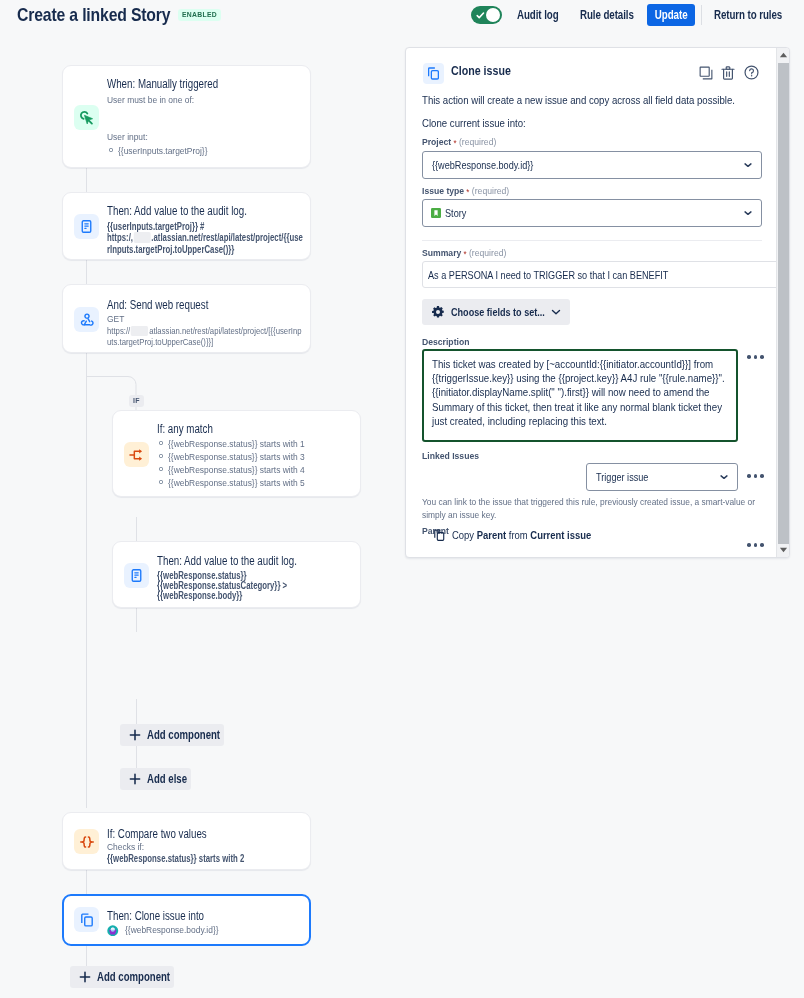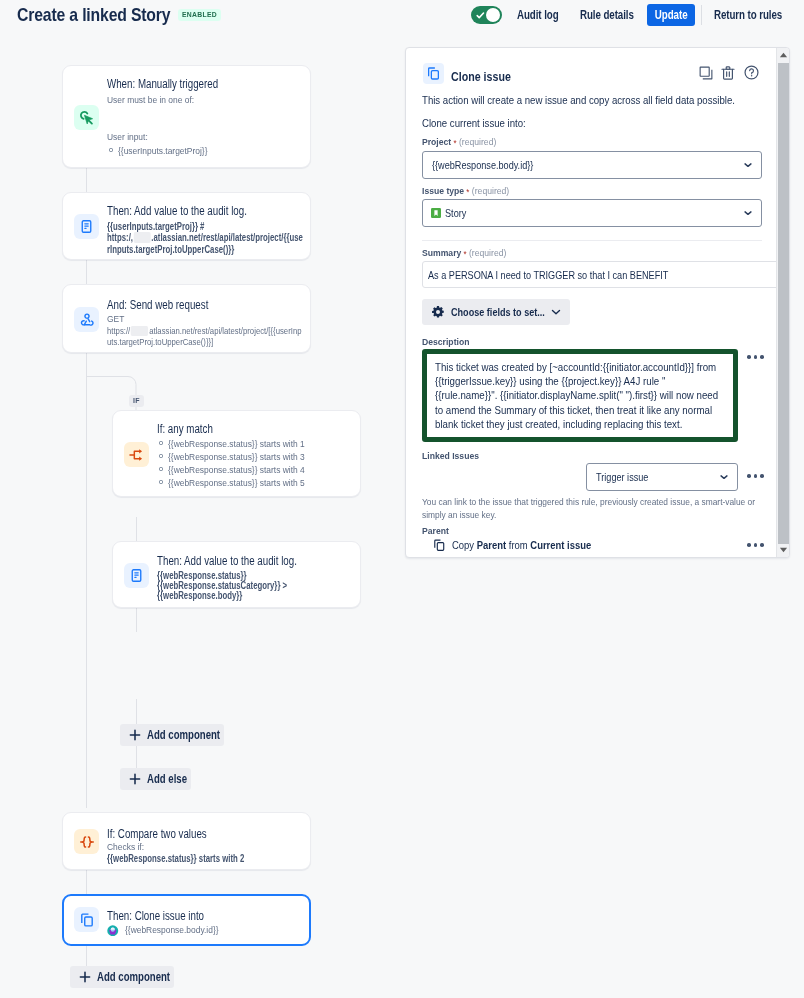--- a/index.html
+++ b/index.html
@@ -106,42 +106,42 @@
   .redact { position:absolute; border-radius:2px; }
 
   
   .panel {
     position:absolute; left:405px; top:47px; width:385px; height:511px;
     background:#fff; border:1px solid #DFE1E6; border-radius:4px;
     box-shadow:0 1px 2px rgba(9,30,66,0.08);
     overflow:hidden;
   }
   .panel-inner { position:absolute; left:0; top:0; width:373px; height:100%; }
-  .panel-head { position:absolute; left:17px; top:15px; display:flex; align-items:flex-end; gap:7px; }
+  .panel-head { position:absolute; left:17px; top:15px; display:flex; align-items:flex-start; gap:7px; }
   .panel-head-icon { width:21px; height:21px; border-radius:4px; background:#E9F2FF; display:flex; align-items:center; justify-content:center; }
   .panel-title { font-size:13.5px; font-weight:700; color:#172B4D; transform:scaleX(0.79); transform-origin:left center; white-space:nowrap; }
   .panel-actions { position:absolute; left:292px; top:16px; display:flex; align-items:center; gap:6px; }
   .p-text { position:absolute; font-size:11px; color:#172B4D; line-height:15px; white-space:nowrap; transform:scaleX(0.875); transform-origin:left center; }
   .field-label { position:absolute; font-size:9.8px; font-weight:700; color:#44546F; line-height:12px; white-space:nowrap; transform:scaleX(0.88); transform-origin:left center; }
   .field-label .req { color:#AE2E24; font-weight:400; padding-left:2.5px; font-size:9px; position:relative; top:0.5px; }
   .field-label .opt { color:#8993A4; font-weight:400; }
   .select {
     position:absolute; height:28px; background:#fff; border:1px solid #8590A2;
     border-radius:3px; display:flex; align-items:center; padding:0 9px;
     font-size:11px; color:#172B4D;
   }
   .select > span, .input > span { transform:scaleX(0.83); transform-origin:left center; white-space:nowrap; }
   .select .chev { position:absolute; right:9px; top:10px; }
   .input {
     position:absolute; height:27px; background:#fff; border:1px solid #DFE1E6;
     border-radius:3px; display:flex; align-items:center; padding:0 5px;
     font-size:11px; color:#172B4D;
   }
   .textarea {
-    position:absolute; background:#fff; border:5px solid #14532d;
+    position:absolute; background:#fff; border:2px solid #14532d;
     border-radius:3px; padding:6px 8px; font-size:10.8px; color:#172B4D; line-height:14.2px;
     overflow:hidden;
   }
   .textarea > span { display:block; transform:scaleX(0.90); transform-origin:left top; width:111%; }
   .chooser {
     position:absolute; height:26px; background:#EBECF0; border-radius:3px;
     display:flex; align-items:center; gap:6px; padding:0 9px;
     font-size:11.5px; font-weight:700; color:#172B4D;
   }
   .chooser > span { transform:scaleX(0.79); transform-origin:left center; white-space:nowrap; display:inline-block; width:94px; }
@@ -456,21 +456,21 @@
     <div class="dots" style="position:absolute;left:341px;top:426px">
         <i></i>
         <i></i>
         <i></i>
       </div>
     <div class="hint" style="left:16px;top:448px;width:338px">
         <span>You can link to the issue that triggered this rule, previously created issue, a smart-value or simply an issue key.</span>
       </div>
 
     <div class="field-label" style="left:16px;top:477px">Parent</div>
-    <div class="copy-row" style="left:26px;top:490px">
+    <div class="copy-row" style="left:26px;top:480px">
       <svg width="14.5" height="14.5" viewBox="0 0 24 24">
         <g fill="none" stroke="#172B4D" stroke-width="1.9" stroke-linejoin="round">
           <path d="M4.6 16.2 V4.8 a1.2 1.2 0 0 1 1.2-1.2 H14.0"></path>
           <rect x="8.8" y="7.6" width="10.6" height="12.8" rx="1.6"></rect>
         </g>
       </svg>
       <span><span>Copy</span> <b>Parent</b> <span>from</span> <b>Current issue</b></span>
     </div>
     <div class="dots" style="position:absolute;left:341px;top:495px">
         <i></i>

